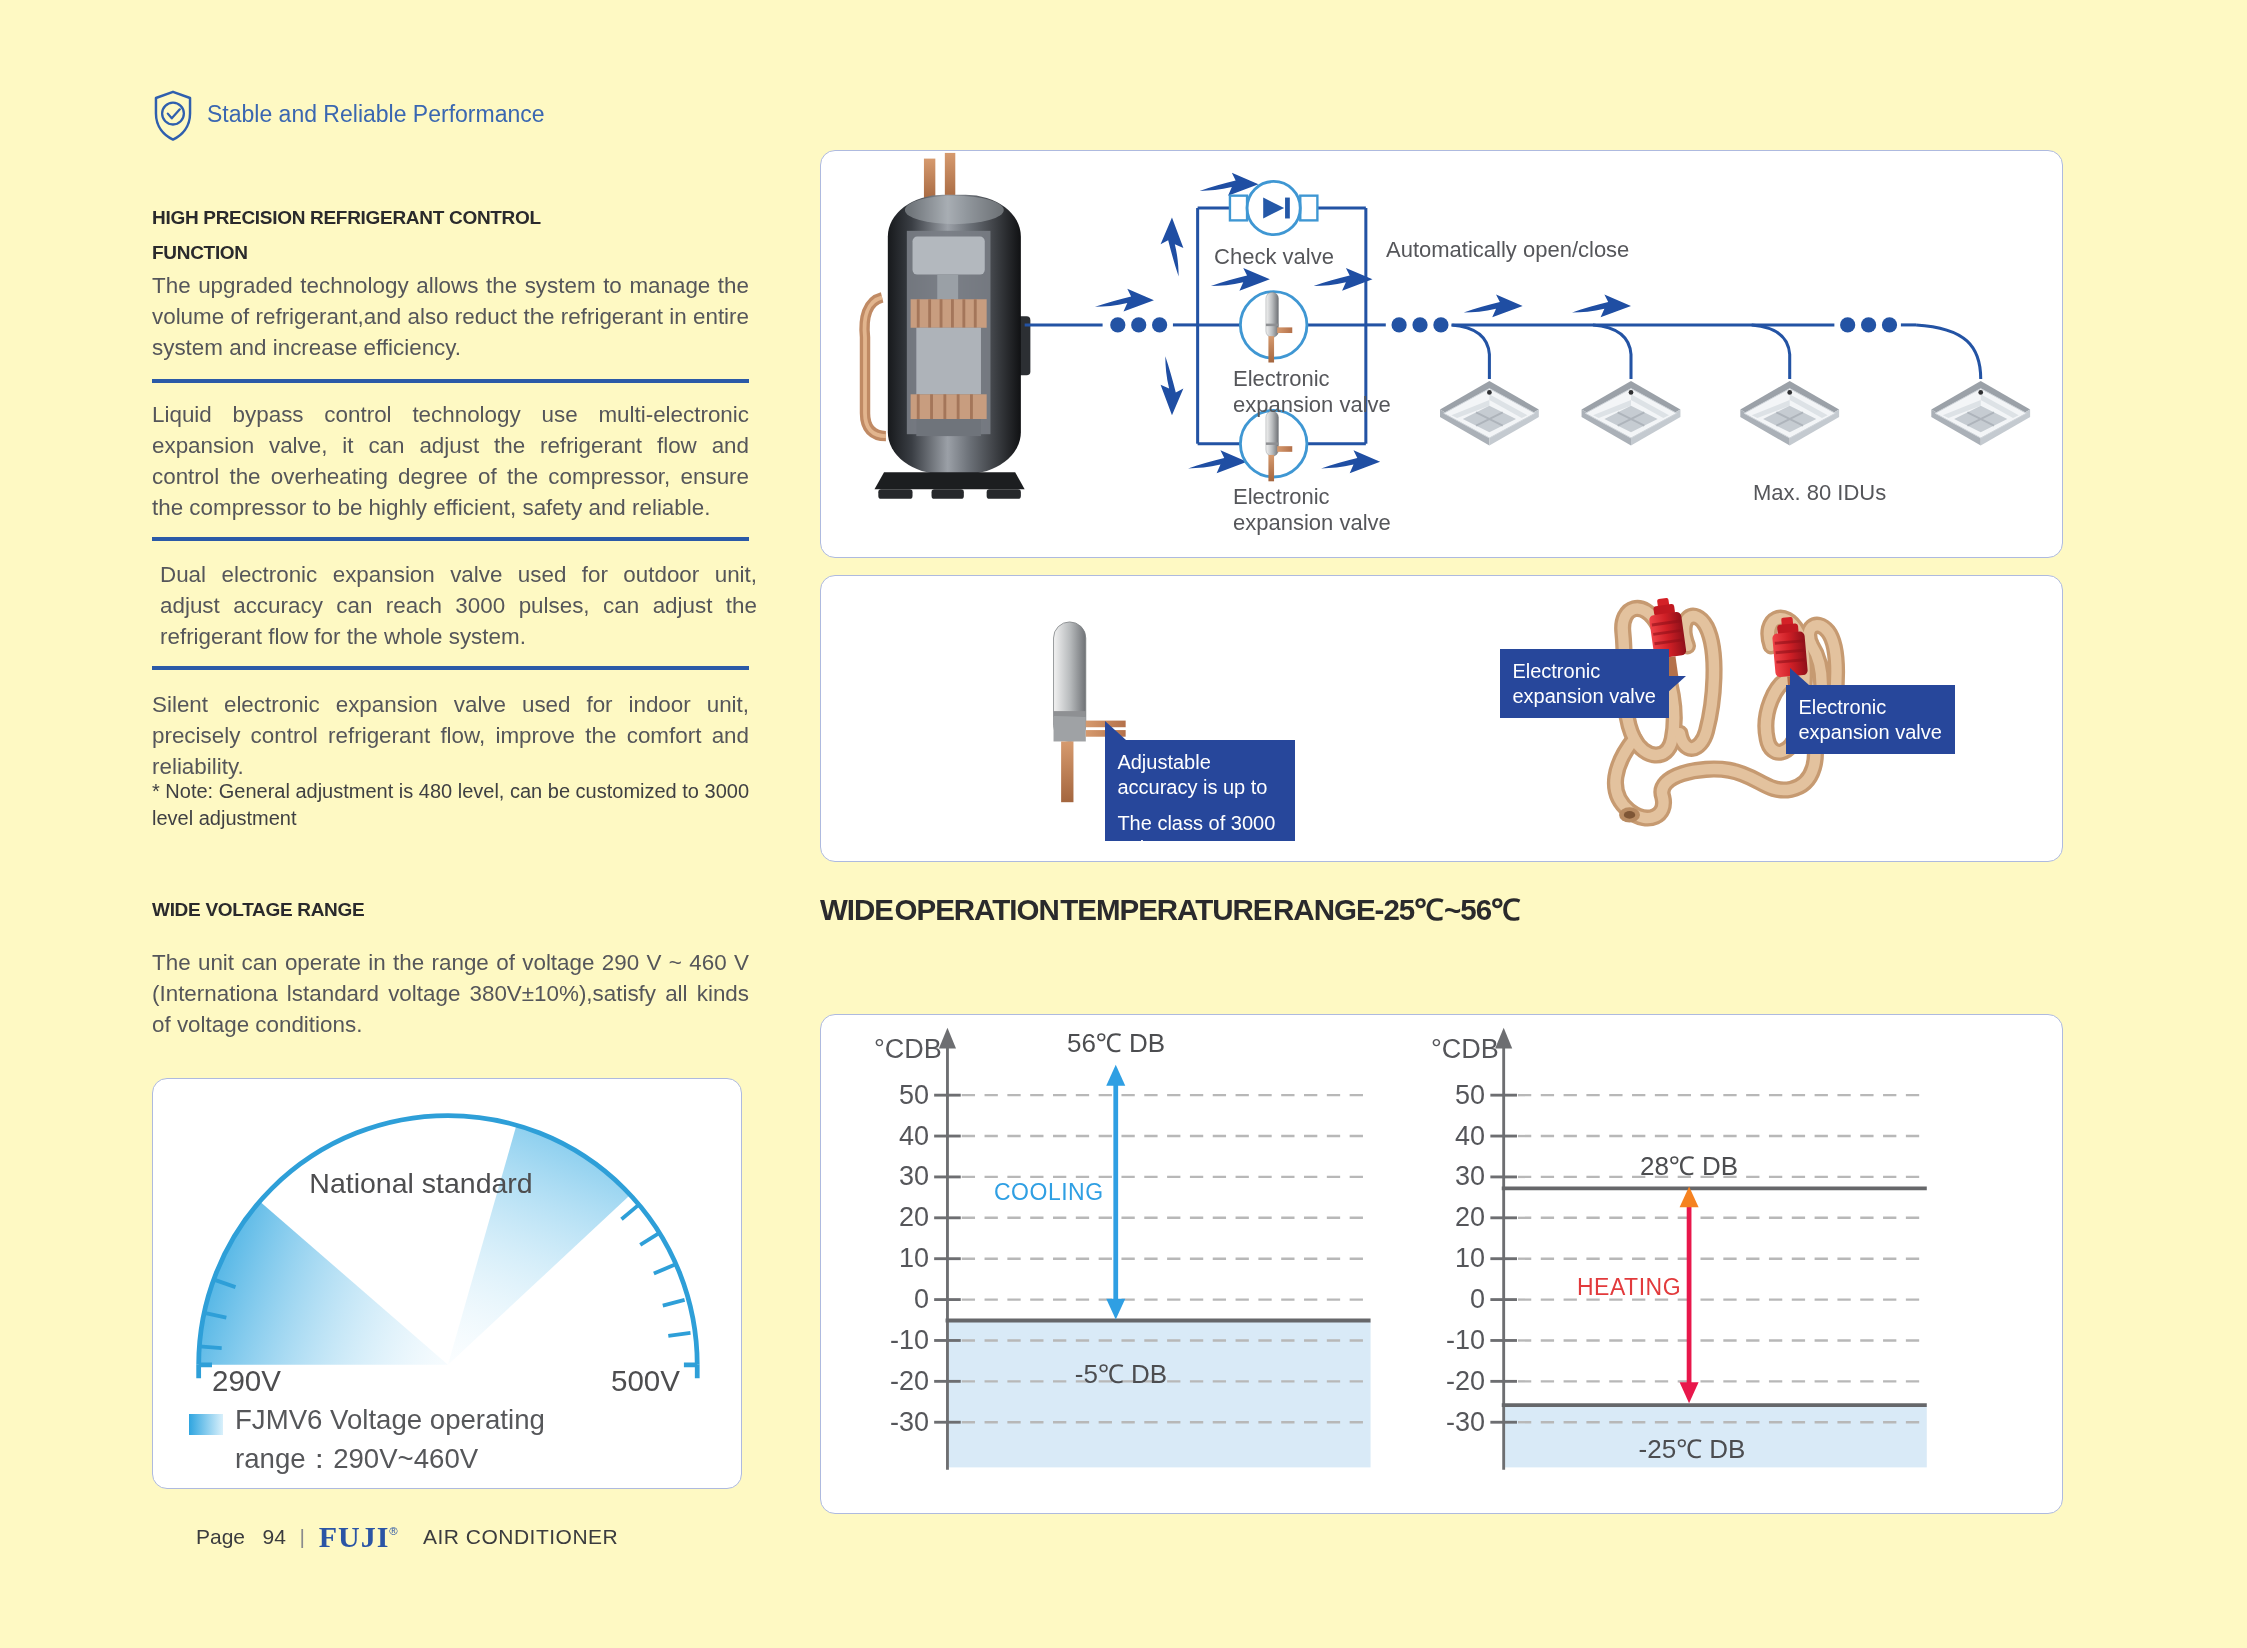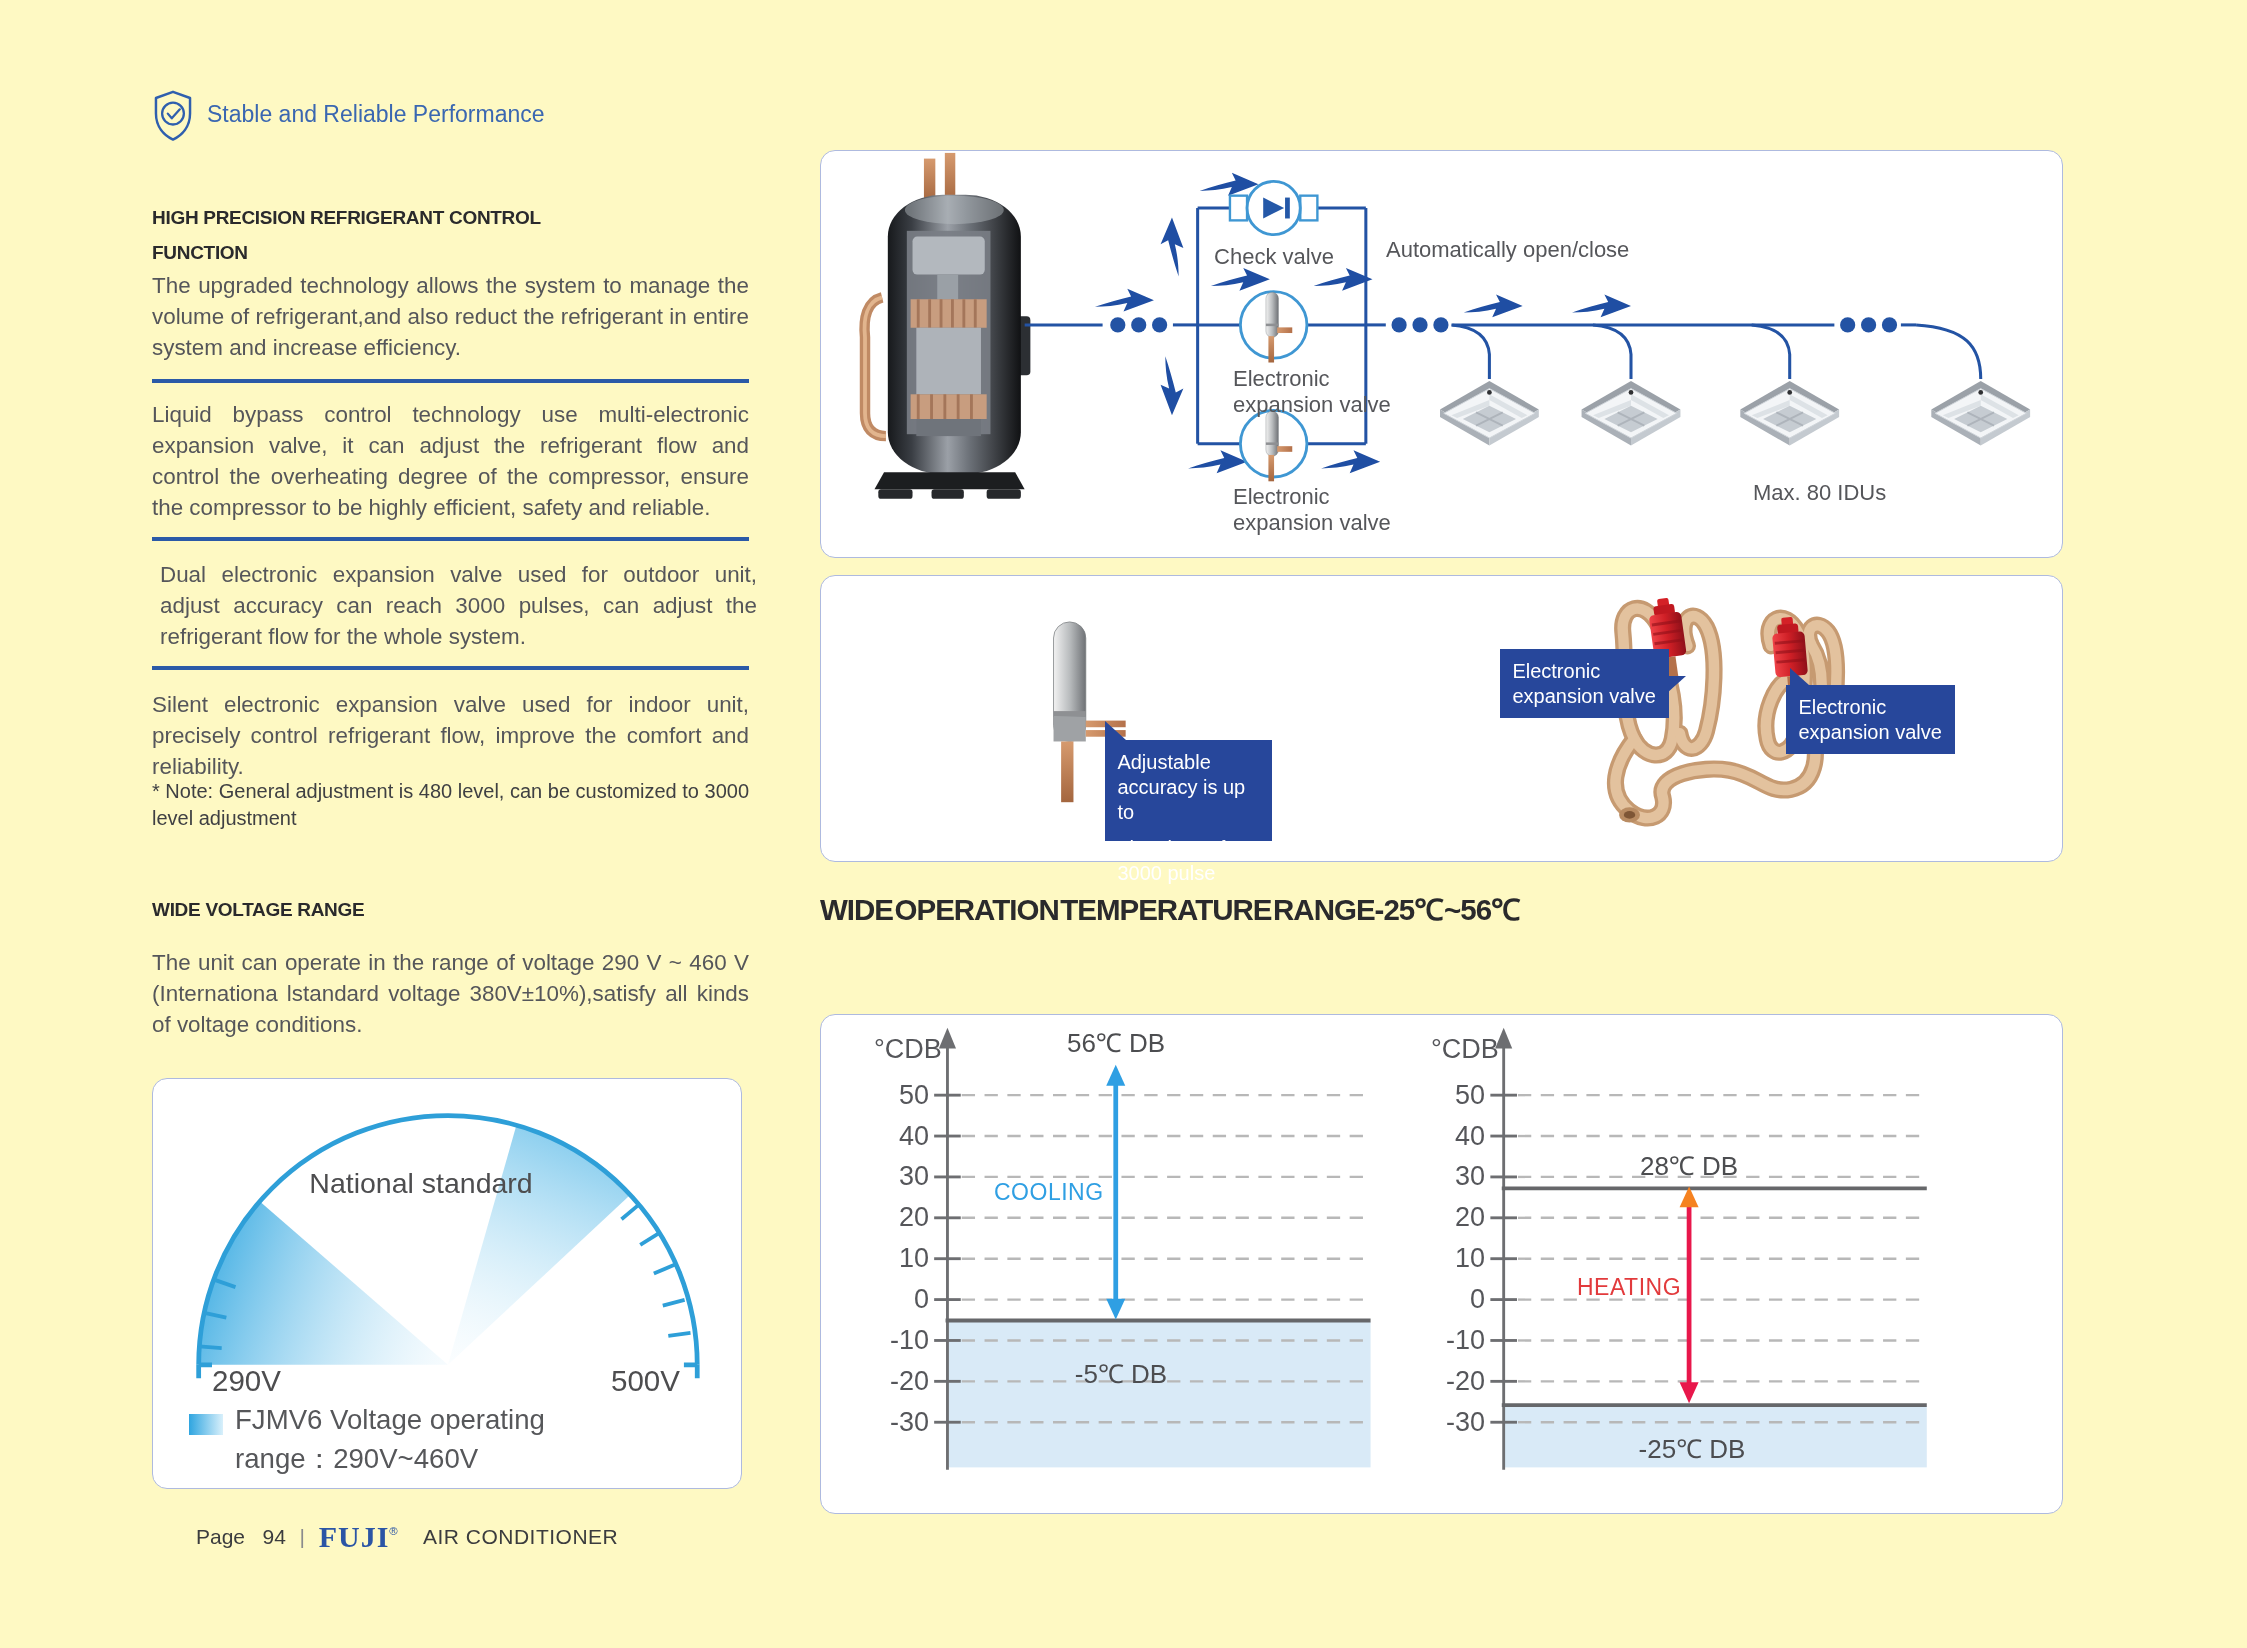--- a/index.html
+++ b/index.html
@@ -296,21 +296,21 @@
 
     <svg class="abs" style="left:204px;top:44px;" width="114" height="186" viewBox="0 0 120 196">
       <rect x="30" y="2" width="34" height="126" rx="17" fill="url(#gradSilver)" stroke="#7a7d80" stroke-width="0.8"></rect>
       <rect x="30" y="96" width="34" height="6" fill="#8e9093"></rect>
       <rect x="30" y="102" width="34" height="26" fill="#9fa2a5"></rect>
       <rect x="64" y="106" width="42" height="7" fill="url(#gradCopperH)"></rect>
       <rect x="64" y="116" width="42" height="7" fill="url(#gradCopperH)"></rect>
       <rect x="38" y="128" width="13" height="64" fill="url(#gradCopper)"></rect>
     </svg>
 
-    <div class="abs bluebox callout" style="left:284px;top:164px;width:167px;height:101px;">
+    <div class="abs bluebox callout" style="left:284px;top:164px;width:190px;height:101px;">
       <div>Adjustable accuracy is up to</div>
       <div style="margin-top:11.4px;">The class of  3000 pulse</div>
     </div>
 
     <svg class="abs" style="left:756px;top:11.4px;" width="295" height="264" viewBox="0 0 310 278">
       <g fill="none" stroke-linecap="round">
         <g stroke="#c69a71" stroke-width="18">
           <path d="M85,40 C70,12 45,20 48,48 C52,85 45,132 60,160 C70,180 95,185 100,160 C106,130 98,95 88,78"></path>
           <path d="M116,62 C104,32 124,20 136,42 C149,68 144,122 136,152 C130,174 112,177 108,154"></path>
           <path d="M60,160 C40,185 30,216 55,236 C75,251 95,241 90,221 C82,198 130,188 160,193 C190,198 200,218 225,213 C250,208 256,178 246,152"></path>

